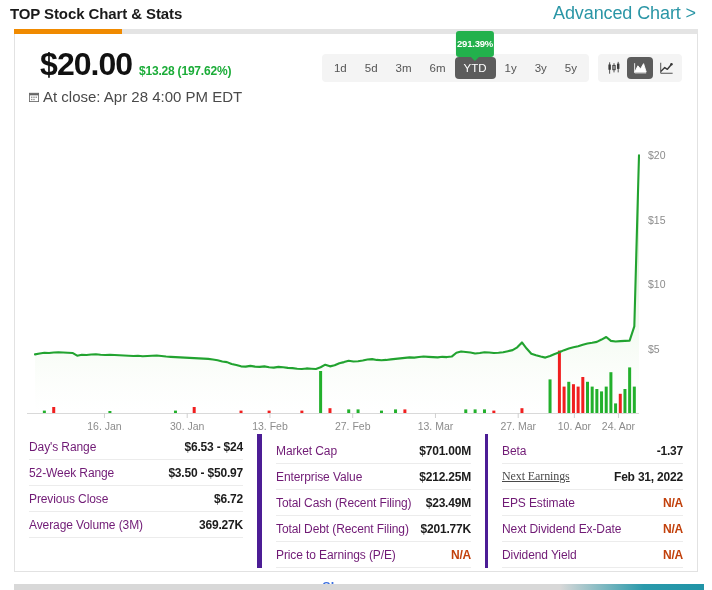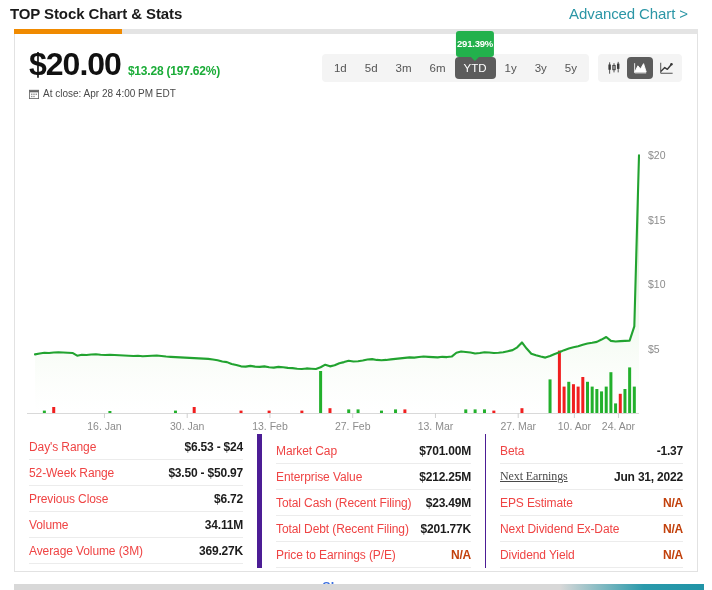--- a/index.html
+++ b/index.html
@@ -15,21 +15,21 @@
   
   .topbar {
     position: absolute; left: 0; top: 0; width: 712px; height: 26px;
     display: flex; align-items: center; justify-content: space-between;
   }
   .page-title {
     font-size: 15px; font-weight: bold; color: #1a1a1a;
     margin-left: 10px; letter-spacing: -0.1px;
   }
   .adv-link {
-    font-size: 15px; color: #2b96a6; margin-right: 24px; cursor: pointer;
+    font-size: 18px; color: #2b96a6; margin-right: 16px; cursor: pointer;
     letter-spacing: -0.1px;
   }
 
   
   .tabstrip {
     position: absolute; left: 14px; top: 29px; width: 684px; height: 5px;
     background: #e4e4e4;
   }
   .tabstrip-active {
     position: absolute; left: 0; top: 0; width: 108px; height: 5px;
@@ -48,21 +48,21 @@
   .price {
     font-size: 32px; font-weight: bold; color: #111; line-height: 1;
     letter-spacing: -1px;
   }
   .change {
     font-size: 12px; font-weight: bold; color: #1bac38; margin-left: 7px;
     margin-bottom: 2px; letter-spacing: -0.2px;
   }
   .closed-row {
     display: flex; align-items: center; margin-top: 8px;
-    font-size: 10px; color: #4a4a4a;
+    font-size: 15px; color: #4a4a4a;
   }
   .cal-icon { margin-right: 4px; display: inline-flex; }
   .controls {
     position: absolute; right: 15px; top: 20px;
     display: flex; align-items: center; gap: 9px;
   }
   .range-group {
     display: flex; align-items: center; background: #f4f4f4;
     border-radius: 4px; padding: 3px; height: 28px;
   }
@@ -99,27 +99,27 @@
   }
 
   
   .stats {
     position: absolute; left: 0; top: 400px; width: 682px;
     display: flex;
   }
   .stat-col { padding: 0 14px; }
   .stat-col.c1 { width: 242px; }
   .stat-col.c2 { width: 228px; border-left: 5px solid #4c1d95; padding-top: 4px;}
-  .stat-col.c3 { width: 212px; border-left: 1px solid #4c1d95; padding-top: 4px;}
+  .stat-col.c3 { width: 212px; border-left: 3px solid #4c1d95; padding-top: 4px;}
   .stat-row {
     display: flex; justify-content: space-between; align-items: center;
     height: 26px; border-bottom: 1px solid #ececec; font-size: 12px;
   }
   .stat-row:last-child { }
-  .stat-label { color: #ef4444; letter-spacing: -0.1px; }
+  .stat-label { color: #701a75; letter-spacing: -0.1px; }
   .stat-label.linky { text-decoration: underline; color: #4a4a4a; cursor: pointer; font-family: Liberation Serif, serif; }
   .stat-value { color: #1c1c1c; font-weight: bold; letter-spacing: -0.2px; }
   .stat-value.na { color: #c2410c; }
 
   
   .show-more {
     position: absolute; left: 0; top: 546px; width: 682px;
     text-align: center; font-size: 12.5px; color: #3b6fe0;
     font-weight: bold; cursor: pointer;
   }
@@ -299,24 +299,20 @@
           </div>
           <div class="stat-row">
             <div class="stat-label">52-Week Range</div>
             <div class="stat-value">$3.50 - $50.97</div>
           </div>
           <div class="stat-row">
             <div class="stat-label">Previous Close</div>
             <div class="stat-value">$6.72</div>
           </div>
           <div class="stat-row">
-            <div class="stat-label">Volume</div>
-            <div class="stat-value">34.11M</div>
-          </div>
-          <div class="stat-row">
             <div class="stat-label">Average Volume (3M)</div>
             <div class="stat-value">369.27K</div>
           </div>
         </div>
       <div class="stat-col c2" id="col2">
           <div class="stat-row">
             <div class="stat-label">Market Cap</div>
             <div class="stat-value">$701.00M</div>
           </div>
           <div class="stat-row">
@@ -336,21 +332,21 @@
             <div class="stat-value na">N/A</div>
           </div>
         </div>
       <div class="stat-col c3" id="col3">
           <div class="stat-row">
             <div class="stat-label">Beta</div>
             <div class="stat-value">-1.37</div>
           </div>
           <div class="stat-row">
             <div class="stat-label linky">Next Earnings</div>
-            <div class="stat-value">Jun 31, 2022</div>
+            <div class="stat-value">Feb 31, 2022</div>
           </div>
           <div class="stat-row">
             <div class="stat-label">EPS Estimate</div>
             <div class="stat-value na">N/A</div>
           </div>
           <div class="stat-row">
             <div class="stat-label">Next Dividend Ex-Date</div>
             <div class="stat-value na">N/A</div>
           </div>
           <div class="stat-row">

